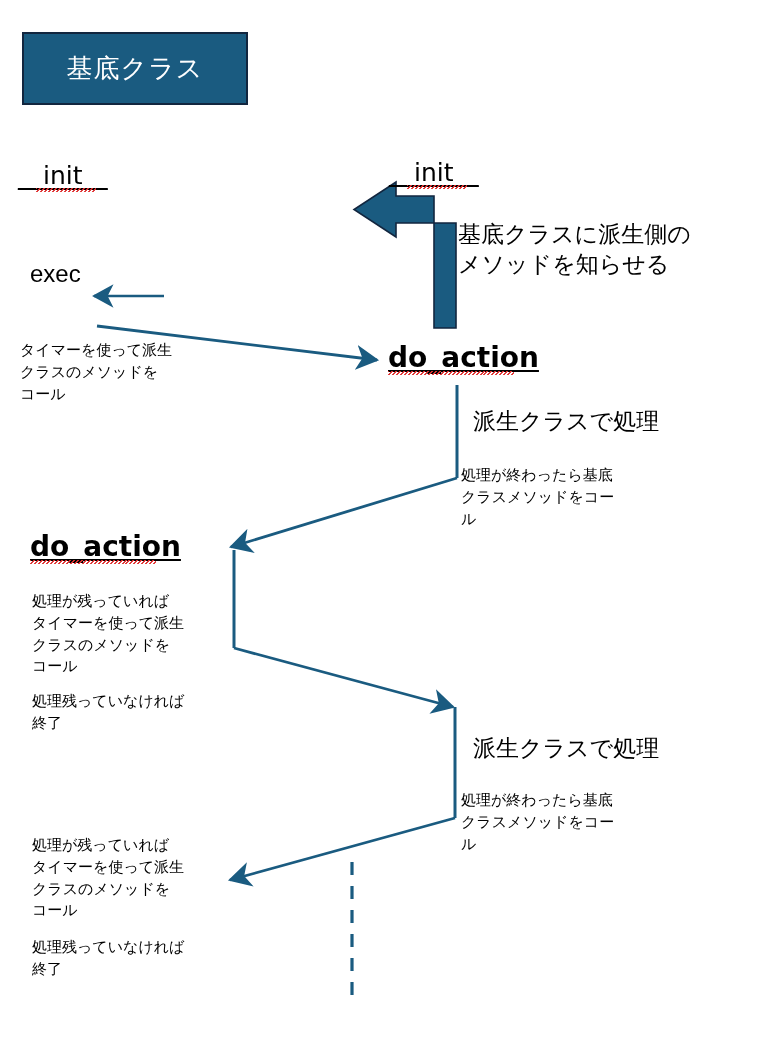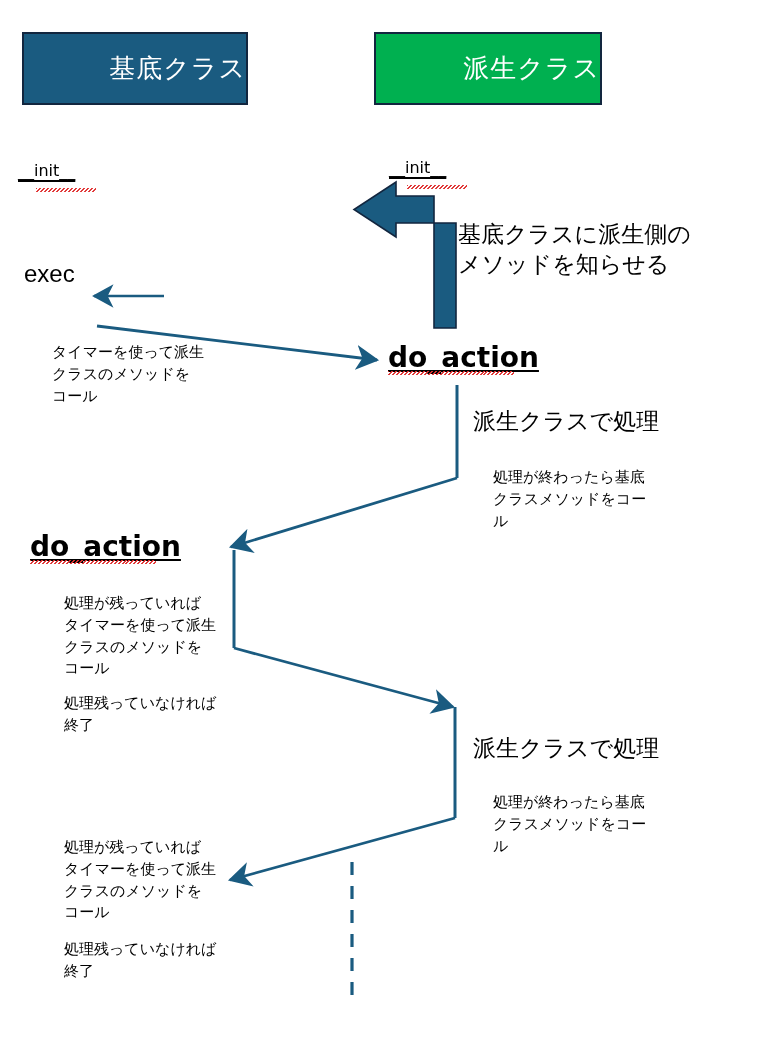--- a/index.html
+++ b/index.html
@@ -16,21 +16,21 @@
     overflow: hidden;
     font-family: "Liberation Sans", "DejaVu Sans", sans-serif;
     color: #000000;
   }
   .lane-box {
     position: absolute;
     box-sizing: border-box;
     border: 2px solid #12263f;
     display: flex;
     align-items: center;
-    justify-content: flex-end;
+    justify-content: center;
     color: #ffffff;
     font-size: 26px;
     letter-spacing: 1px;
     font-family: "DejaVu Sans", sans-serif;
   }
   #lane-base {
     left: 22px;  top: 32px;  width: 226px; height: 73px;
     background: #1a5b80;
   }
   #lane-derived {
@@ -56,61 +56,57 @@
     font-family: "DejaVu Sans", sans-serif;
     font-weight: bold;
     font-size: 28px;
     text-decoration: underline;
     text-underline-offset: 3px;
     text-decoration-thickness: 2px;
     padding-bottom: 3px;
   }
   .method.plain {
     font-weight: normal;
-    font-size: 16px;
+    font-size: 25px;
     text-underline-offset: 4px;
     text-decoration-thickness: 1.5px;
   }
   .squiggle {
     position: absolute;
     height: 4px;
     background-image:
       repeating-linear-gradient(135deg,
         #e03030 0px, #e03030 1.4px,
         rgba(0,0,0,0) 1.4px, rgba(0,0,0,0) 2.8px);
     opacity: 0.95;
   }
   .note-lg {
     font-family: "DejaVu Sans", sans-serif;
     font-size: 23px;
     line-height: 1.32;
   }
   .note-sm {
-    font-family: Liberation Sans, sans-serif;
+    font-family: Liberation Mono, monospace;
     font-size: 15px;
     line-height: 1.45;
-    margin-left: 32px;
   }
   .exec-label {
     font-family: "Liberation Sans", sans-serif;
     font-size: 24px;
   }
 </style>
 </head>
 <body>
 
 <div id="canvas">
 
   <div class="lane-box" id="lane-base">
     <span>基底クラス</span>
   </div>
 
-  <div class="lane-box" id="lane-derived">
-    <span>派生クラス</span>
-  </div>
 
   <svg id="edges" viewBox="0 0 768 1051">
     <defs>
       <marker id="arrow-thin" viewBox="0 0 12 12" refX="10" refY="6" markerWidth="9" markerHeight="9" orient="auto-start-reverse">
         <path d="M 0 0 L 11 6 L 0 12 L 3 6 Z" fill="#1a5b80"></path>
       </marker>
     </defs>
 
     <g>
       <path d="M 434 328 L 434 196 L 396 196 L 396 182
@@ -135,21 +131,21 @@
 
     <line x1="352" y1="862" x2="352" y2="1001" stroke="#1a5b80" stroke-width="3.2" stroke-dasharray="13 11" stroke-linecap="butt"></line>
   </svg>
 
   <div class="lbl method plain" style="left:18px; top:163px;">__init__</div>
   <div class="squiggle" style="left:36px; top:188px; width:60px;"></div>
 
   <div class="lbl method plain" style="left:389px; top:160px;">__init__</div>
   <div class="squiggle" style="left:407px; top:185px; width:60px;"></div>
 
-  <div class="lbl exec-label" style="left:24px; top:262px;">exec</div>
+  <div class="lbl exec-label" style="left:30px; top:262px;">exec</div>
 
   <div class="lbl method" style="left:388px; top:344px;">do_action</div>
   <div class="squiggle" style="left:388px; top:371px; width:126px;"></div>
 
   <div class="lbl method" style="left:30px; top:533px;">do_action</div>
   <div class="squiggle" style="left:30px; top:560px; width:126px;"></div>
 
   <div class="lbl note-lg" style="left:458px; top:219px;">基底クラスに派生側の
 メソッドを知らせる</div>
 

